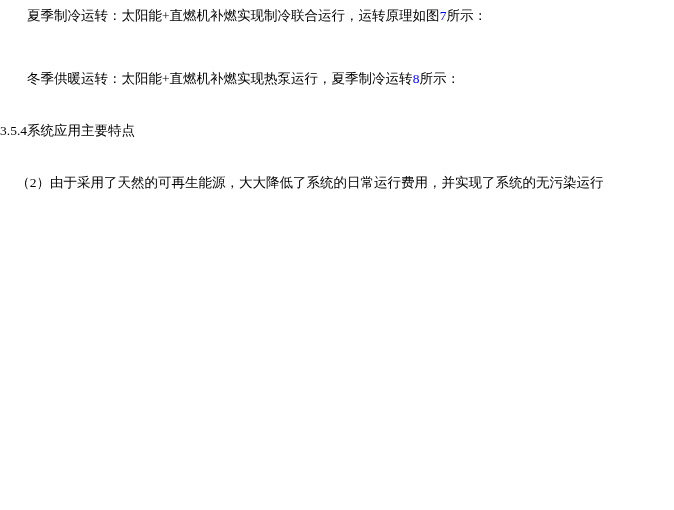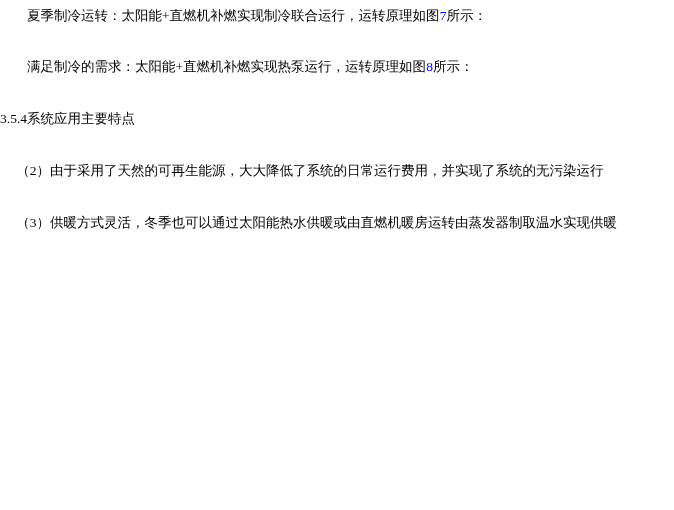--- a/index.html
+++ b/index.html
@@ -19,32 +19,31 @@
   .doc {
     padding-top: 5px;
     width: 674px;
   }
   .doc p {
     margin: 0 0 31px 0;
     text-align: justify;
     word-break: break-all;
   }
   .doc p.first {
-    margin-bottom: 30px;
+    margin-bottom: 42px;
   }
   .indent2 { text-indent: 2em; }
   .indent1 { text-indent: 1.2em; }
   .heading { text-indent: 0; }
   .figure-link {
     color: #0000ff;
     cursor: pointer;
   }
 </style>
 </head>
 <body>
 
 <div class="doc" id="doc-body">
     <p class="para indent2 first"><span>夏季制冷运转：太阳能+直燃机补燃实现制冷联合运行，运转原理如图</span><span class="figure-link">7</span><span>所示：</span></p>
-    <p class="para indent2"><span>满足制冷的需求：太阳能+直燃机补燃实现热泵运行，运转原理如图</span><span class="figure-link">8</span><span>所示：</span></p>
+    <p class="para indent2"><span>冬季供暖运转：太阳能+直燃机补燃实现热泵运行，夏季制冷运转</span><span class="figure-link">8</span><span>所示：</span></p>
     <p class="heading"><span>3.5.4系统应用主要特点</span></p>
     <p class="para indent1"><span>（2）由于采用了天然的可再生能源，大大降低了系统的日常运行费用，并实现了系统的无污染运行</span></p>
-    <p class="para indent1"><span>（3）供暖方式灵活，冬季也可以通过太阳能热水供暖或由直燃机暖房运转由蒸发器制取温水实现供暖</span></p>
   </div>
 
 </body></html>

